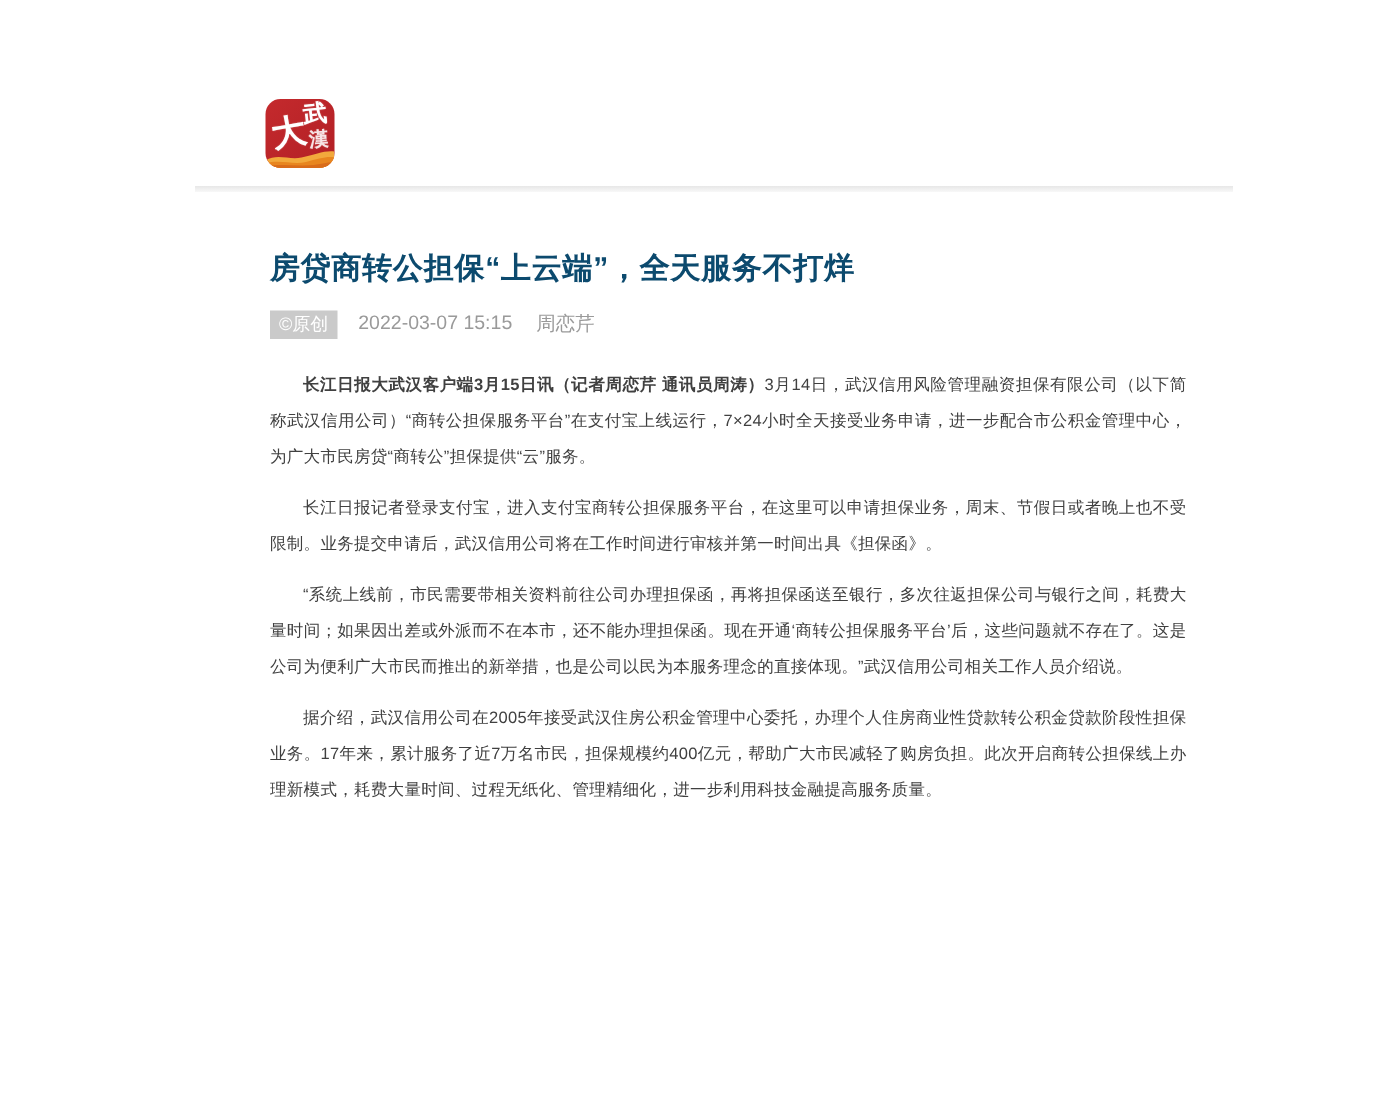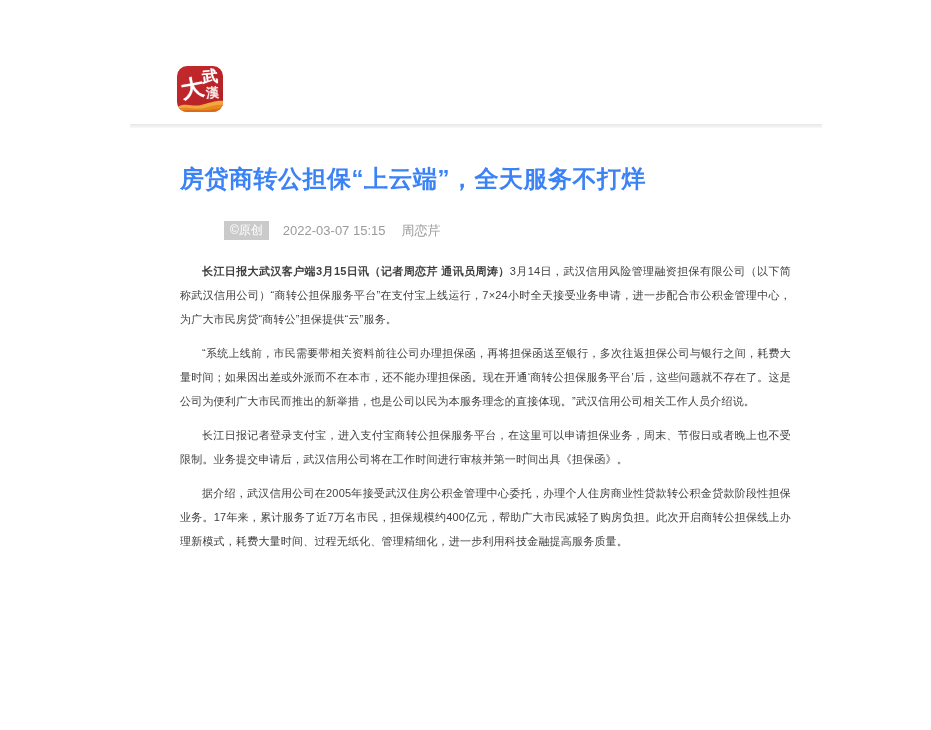--- a/index.html
+++ b/index.html
@@ -51,34 +51,32 @@
   }
 
   
   .article {
     position: absolute;
     left: 180px;
     top: 163px;
     width: 611px;
   }
   .article h1 {
-    margin: 0 0 26px 0;
-    font-size: 24px;
+    margin: 0 0 12px 0;
+    font-size: 20px;
     line-height: 32px;
     font-weight: 700;
-    color: #3b82f6;
+    color: #0c4a6e;
     letter-spacing: 0.5px;
   }
   .meta {
     display: flex;
-    align-items: center;
     height: 19px;
     color: #9a9a9a;
     font-size: 13px;
-    margin-left: 44px;
   }
   .meta .badge {
     display: inline-block;
     background: #cacaca;
     color: #ffffff;
     font-size: 12px;
     line-height: 17px;
     padding: 1px 6px;
     margin-right: 14px;
   }
@@ -119,19 +117,19 @@
     <h1>房贷商转公担保“上云端”，全天服务不打烊</h1>
 
     <div class="meta">
       <span class="badge">©原创</span>
       <span class="date">2022-03-07 15:15</span>
       <span class="author">周恋芹</span>
     </div>
 
     <div class="body-text">
       <p><span class="lead">长江日报大武汉客户端3月15日讯（记者周恋芹 通讯员周涛）</span><span>3月14日，武汉信用风险管理融资担保有限公司（以下简称武汉信用公司）“商转公担保服务平台”在支付宝上线运行，7×24小时全天接受业务申请，进一步配合市公积金管理中心，为广大市民房贷“商转公”担保提供“云”服务。</span></p>
+      <p><span class="lead"></span><span>长江日报记者登录支付宝，进入支付宝商转公担保服务平台，在这里可以申请担保业务，周末、节假日或者晚上也不受限制。业务提交申请后，武汉信用公司将在工作时间进行审核并第一时间出具《担保函》。</span></p>
       <p><span class="lead"></span><span>“系统上线前，市民需要带相关资料前往公司办理担保函，再将担保函送至银行，多次往返担保公司与银行之间，耗费大量时间；如果因出差或外派而不在本市，还不能办理担保函。现在开通‘商转公担保服务平台’后，这些问题就不存在了。这是公司为便利广大市民而推出的新举措，也是公司以民为本服务理念的直接体现。”武汉信用公司相关工作人员介绍说。</span></p>
-      <p><span class="lead"></span><span>长江日报记者登录支付宝，进入支付宝商转公担保服务平台，在这里可以申请担保业务，周末、节假日或者晚上也不受限制。业务提交申请后，武汉信用公司将在工作时间进行审核并第一时间出具《担保函》。</span></p>
       <p><span class="lead"></span><span>据介绍，武汉信用公司在2005年接受武汉住房公积金管理中心委托，办理个人住房商业性贷款转公积金贷款阶段性担保业务。17年来，累计服务了近7万名市民，担保规模约400亿元，帮助广大市民减轻了购房负担。此次开启商转公担保线上办理新模式，耗费大量时间、过程无纸化、管理精细化，进一步利用科技金融提高服务质量。</span></p>
     </div>
   </div>
 
 </div>
 
 </body></html>

